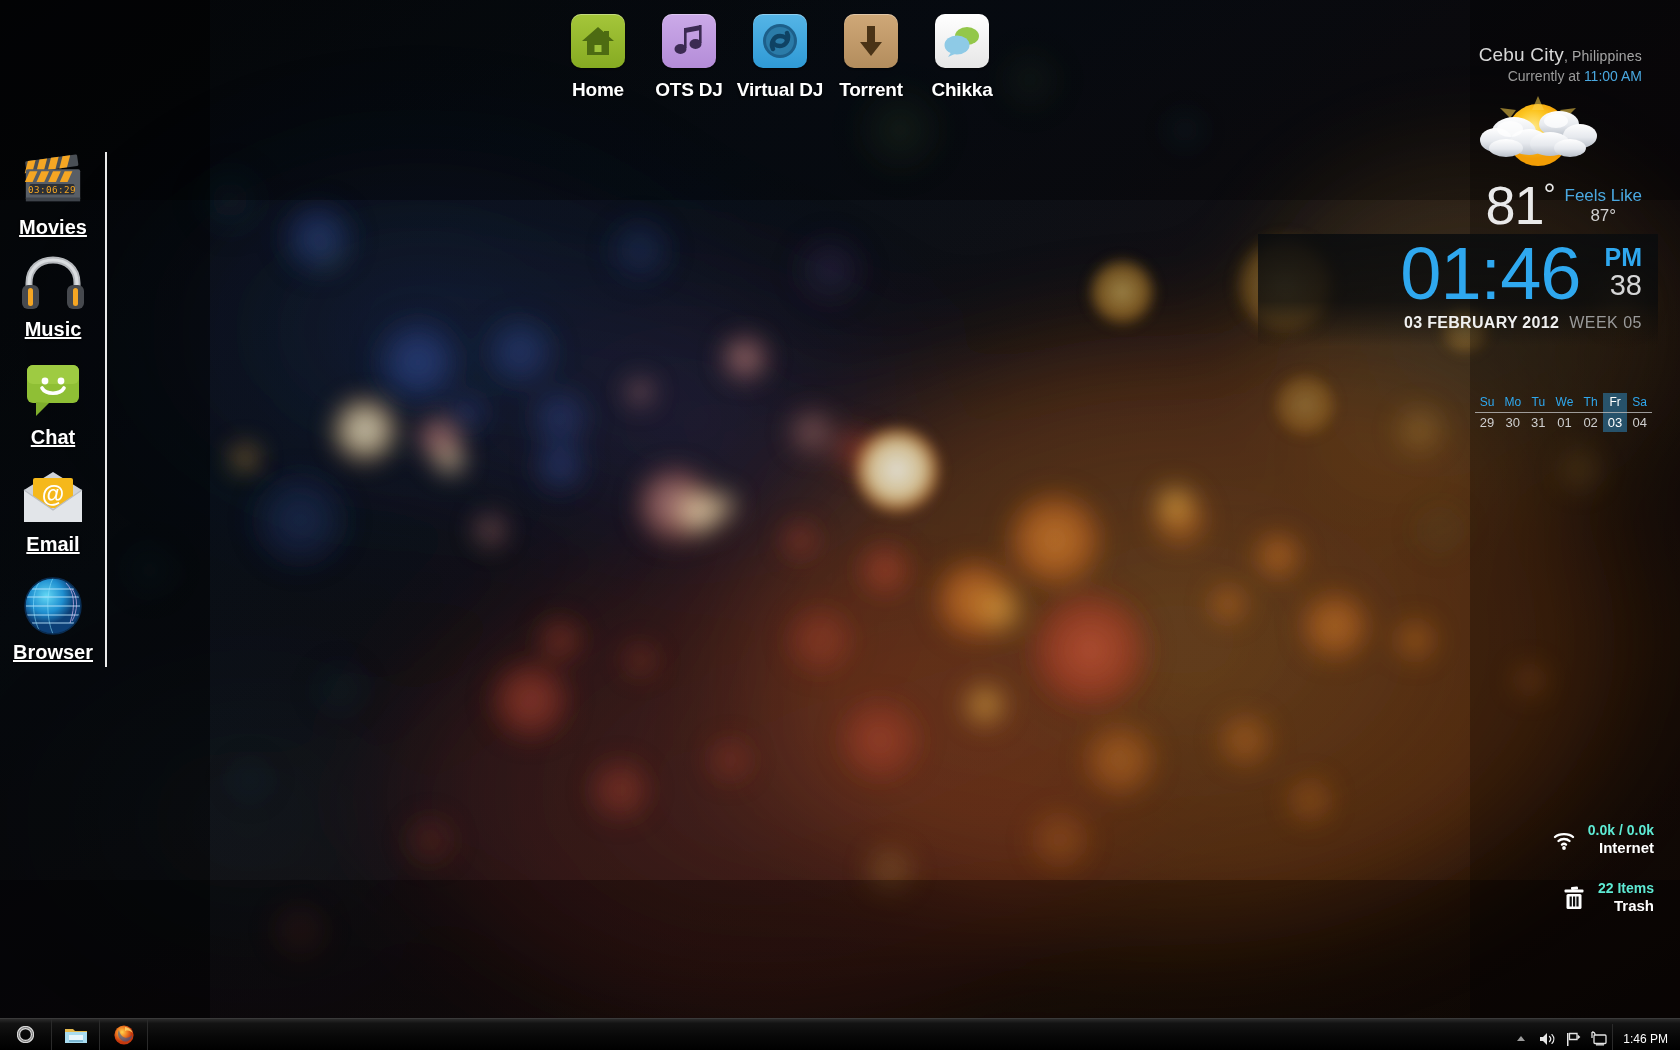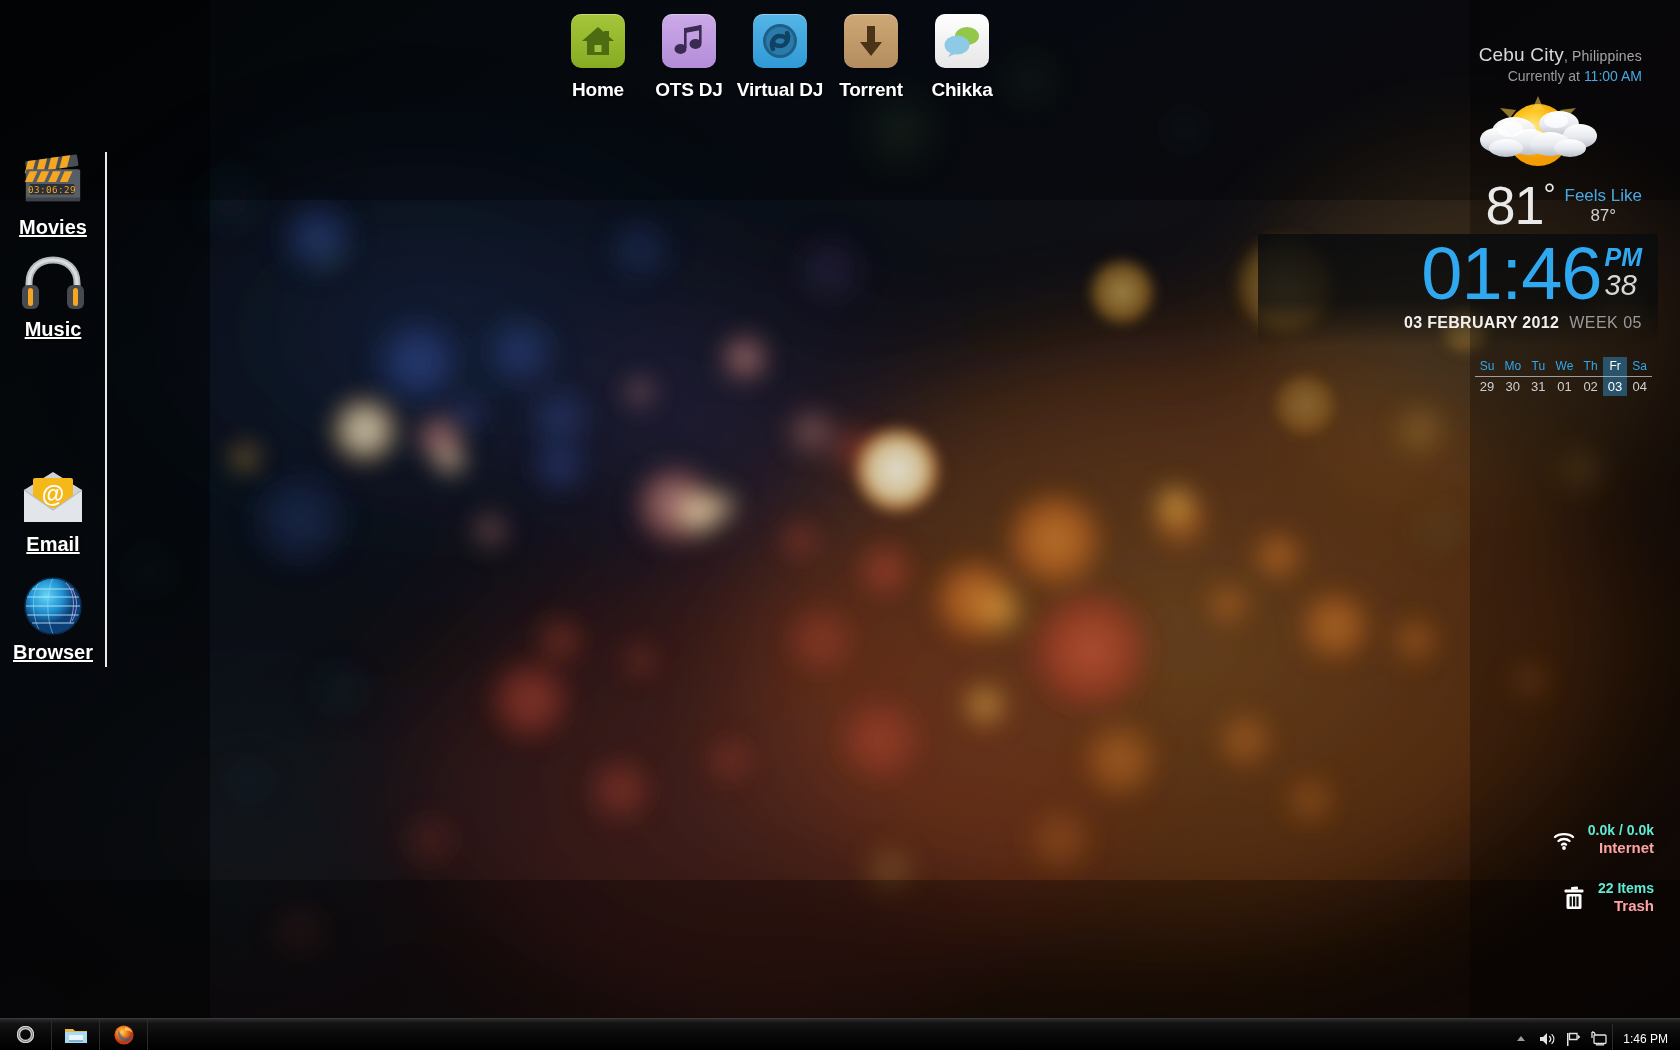--- a/index.html
+++ b/index.html
@@ -77,46 +77,46 @@
 
   #clockpanel {
     position:absolute; right:22px; top:234px; width:400px; text-align:right;
     background:linear-gradient(180deg, rgba(10,12,14,.86) 0%, rgba(8,10,12,.72) 60%, rgba(8,10,12,0) 100%);
     padding:6px 16px 14px 16px;
   }
   .clk-row { display:flex; justify-content:flex-end; align-items:flex-start; }
   .clk-time {
     font-size:74px; line-height:.92; color:#2fa8ef; font-weight:300; letter-spacing:-1px;
   }
-  .clk-side { margin-left:3px; padding-top:5px; text-align:left;font-style:italic; }
+  .clk-side { margin-left:24px; padding-top:5px; text-align:right; }
   .clk-ampm { font-size:25px; color:#2fa8ef; font-weight:bold; line-height:1; }
   .clk-sec { font-size:29px; color:#d6d6d6; line-height:1.05; }
   .clk-date { margin-top:6px; font-size:16px; }
   .clk-date .d { color:#f0f0f0; font-weight:bold; letter-spacing:.3px; }
   .clk-date .w { color:#9a9a9a; margin-left:10px; letter-spacing:.5px; }
 
   #calendar { position:absolute; right:28px; top:357px; }
-  #calendar table { border-collapse:collapse; }
+  #calendar table { border-collapse:collapse;margin-top:36px; }
   #calendar th {
     font-size:12px; color:#2fa8ef; font-weight:normal; padding:2px 5px 3px 5px;
     text-align:center; min-width:17px;
   }
   #calendar td {
     font-size:13px; color:#cfcfcf; padding:2px 5px; text-align:center;
   }
   #calendar .hdr-row th { border-bottom:1px solid rgba(190,190,190,.55); }
   #calendar th.today, #calendar td.today { background:rgba(47,168,239,.42); color:#ffffff; }
 
   
   #sysinfo { position:absolute; right:26px; bottom:112px; width:320px; }
   .si-row { display:flex; justify-content:flex-end; align-items:center; gap:11px; margin-bottom:22px; }
   .si-ico { width:26px; height:26px; display:flex; align-items:center; justify-content:center; }
   .si-txt { text-align:right; }
   .si-val { font-size:14px; color:#5eead4; font-weight:bold; line-height:1.25; }
-  .si-lbl { font-size:15px; color:#fca5a5; font-weight:bold; line-height:1.25; }
+  .si-lbl { font-size:15px; color:#ffffff; font-weight:bold; line-height:1.25; }
 
   
   #taskbar {
     position:absolute; left:0; bottom:0; width:1680px; height:32px;
     background:linear-gradient(180deg,#2b2b2b 0%,#131313 14%,#080808 55%,#000 100%);
     border-top:1px solid #3a3a3a;
     display:flex; align-items:center;
   }
   .tb-btn {
     width:48px; height:31px; display:flex; align-items:center; justify-content:center;
@@ -405,20 +405,33 @@
         <path d="M9 38 L9 28 C9 13 20 5 33 5 C46 5 57 13 57 28 L57 38" stroke="#dadde0" stroke-width="3.2" fill="none" stroke-linecap="round"></path>
         <rect x="2" y="30" width="17" height="24" rx="6" fill="#46494e"></rect>
         <rect x="47" y="30" width="17" height="24" rx="6" fill="#46494e"></rect>
         <rect x="8" y="33" width="5" height="18" rx="2.5" fill="#f5a623"></rect>
         <rect x="53" y="33" width="5" height="18" rx="2.5" fill="#f5a623"></rect>
       </svg>
     </div>
     <div class="side-label">Music</div>
   </div>
 
+  <div class="side-item" style="top:210px;">
+    <div class="side-ico">
+      <svg width="62" height="58" viewBox="0 0 62 58">
+        <rect x="5" y="3" width="52" height="38" rx="6" fill="#8fbf35"></rect>
+        <rect x="5" y="3" width="52" height="19" rx="6" fill="#9ecb42"></rect>
+        <polygon points="14,40 14,54 27,41" fill="#7fae2c"></polygon>
+        <circle cx="23" cy="19" r="3.4" fill="#ffffff"></circle>
+        <circle cx="39" cy="19" r="3.4" fill="#ffffff"></circle>
+        <path d="M20 26 C24 33 38 33 42 26" stroke="#ffffff" stroke-width="3.6" fill="none" stroke-linecap="round"></path>
+      </svg>
+    </div>
+    <div class="side-label">Chat</div>
+  </div>
 
   <div class="side-item" style="top:317px;">
     <div class="side-ico">
       <svg width="64" height="52" viewBox="0 0 64 52">
         <path d="M3 18 L32 0 L61 18 L61 50 L3 50 Z" fill="#cfd3d8"></path>
         <rect x="12" y="6" width="40" height="30" rx="2" fill="#f5b81b"></rect>
         <text x="32" y="30" font-family="'Liberation Sans',sans-serif" font-size="23" font-weight="bold" fill="#ffffff" text-anchor="middle">@</text>
         <path d="M3 18 L32 38 L61 18 L61 50 L3 50 Z" fill="#e2e5e9"></path>
         <path d="M3 18 L32 38 L61 18" stroke="#b9bdc3" stroke-width="1.2" fill="none"></path>
       </svg>

